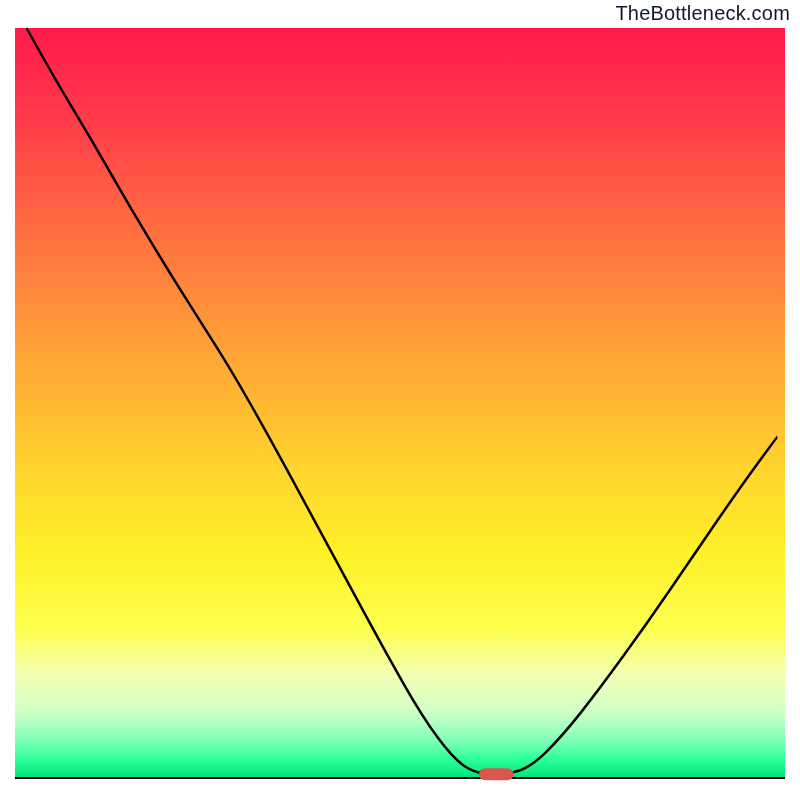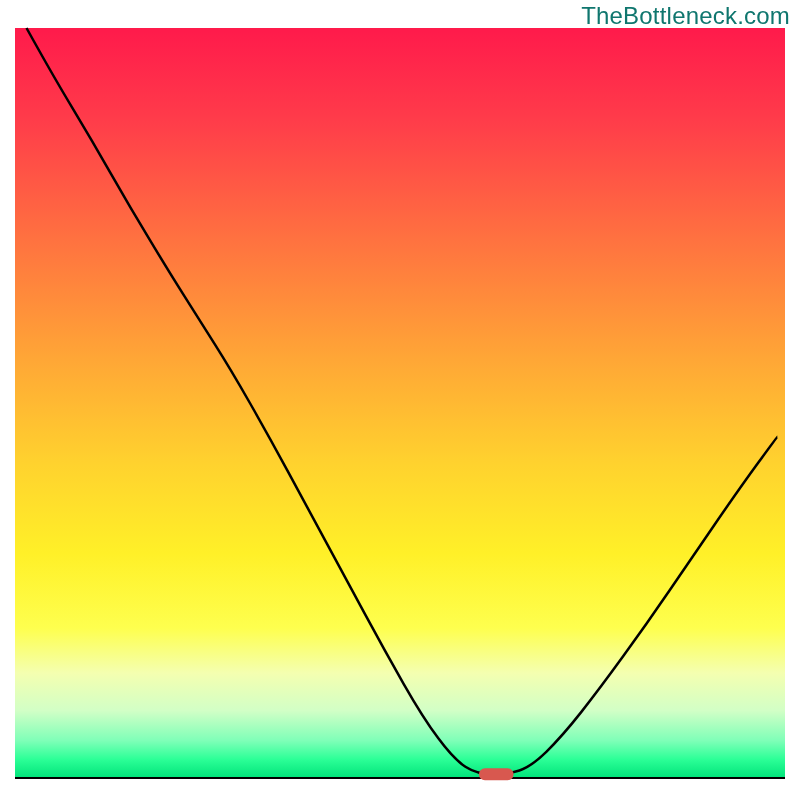--- a/index.html
+++ b/index.html
@@ -13,23 +13,23 @@
   .chart-container {
     position: relative;
     width: 800px;
     height: 800px;
     background: #ffffff;
   }
   .watermark {
     position: absolute;
     top: 2px;
     right: 10px;
-    font-size: 24px;
+    font-size: 20px;
     font-weight: 400;
-    color: #0f766e;
+    color: #0f172a;
     letter-spacing: 0.2px;
     z-index: 3;
   }
   svg.plot {
     position: absolute;
     top: 0;
     left: 0;
     width: 800px;
     height: 800px;
   }

